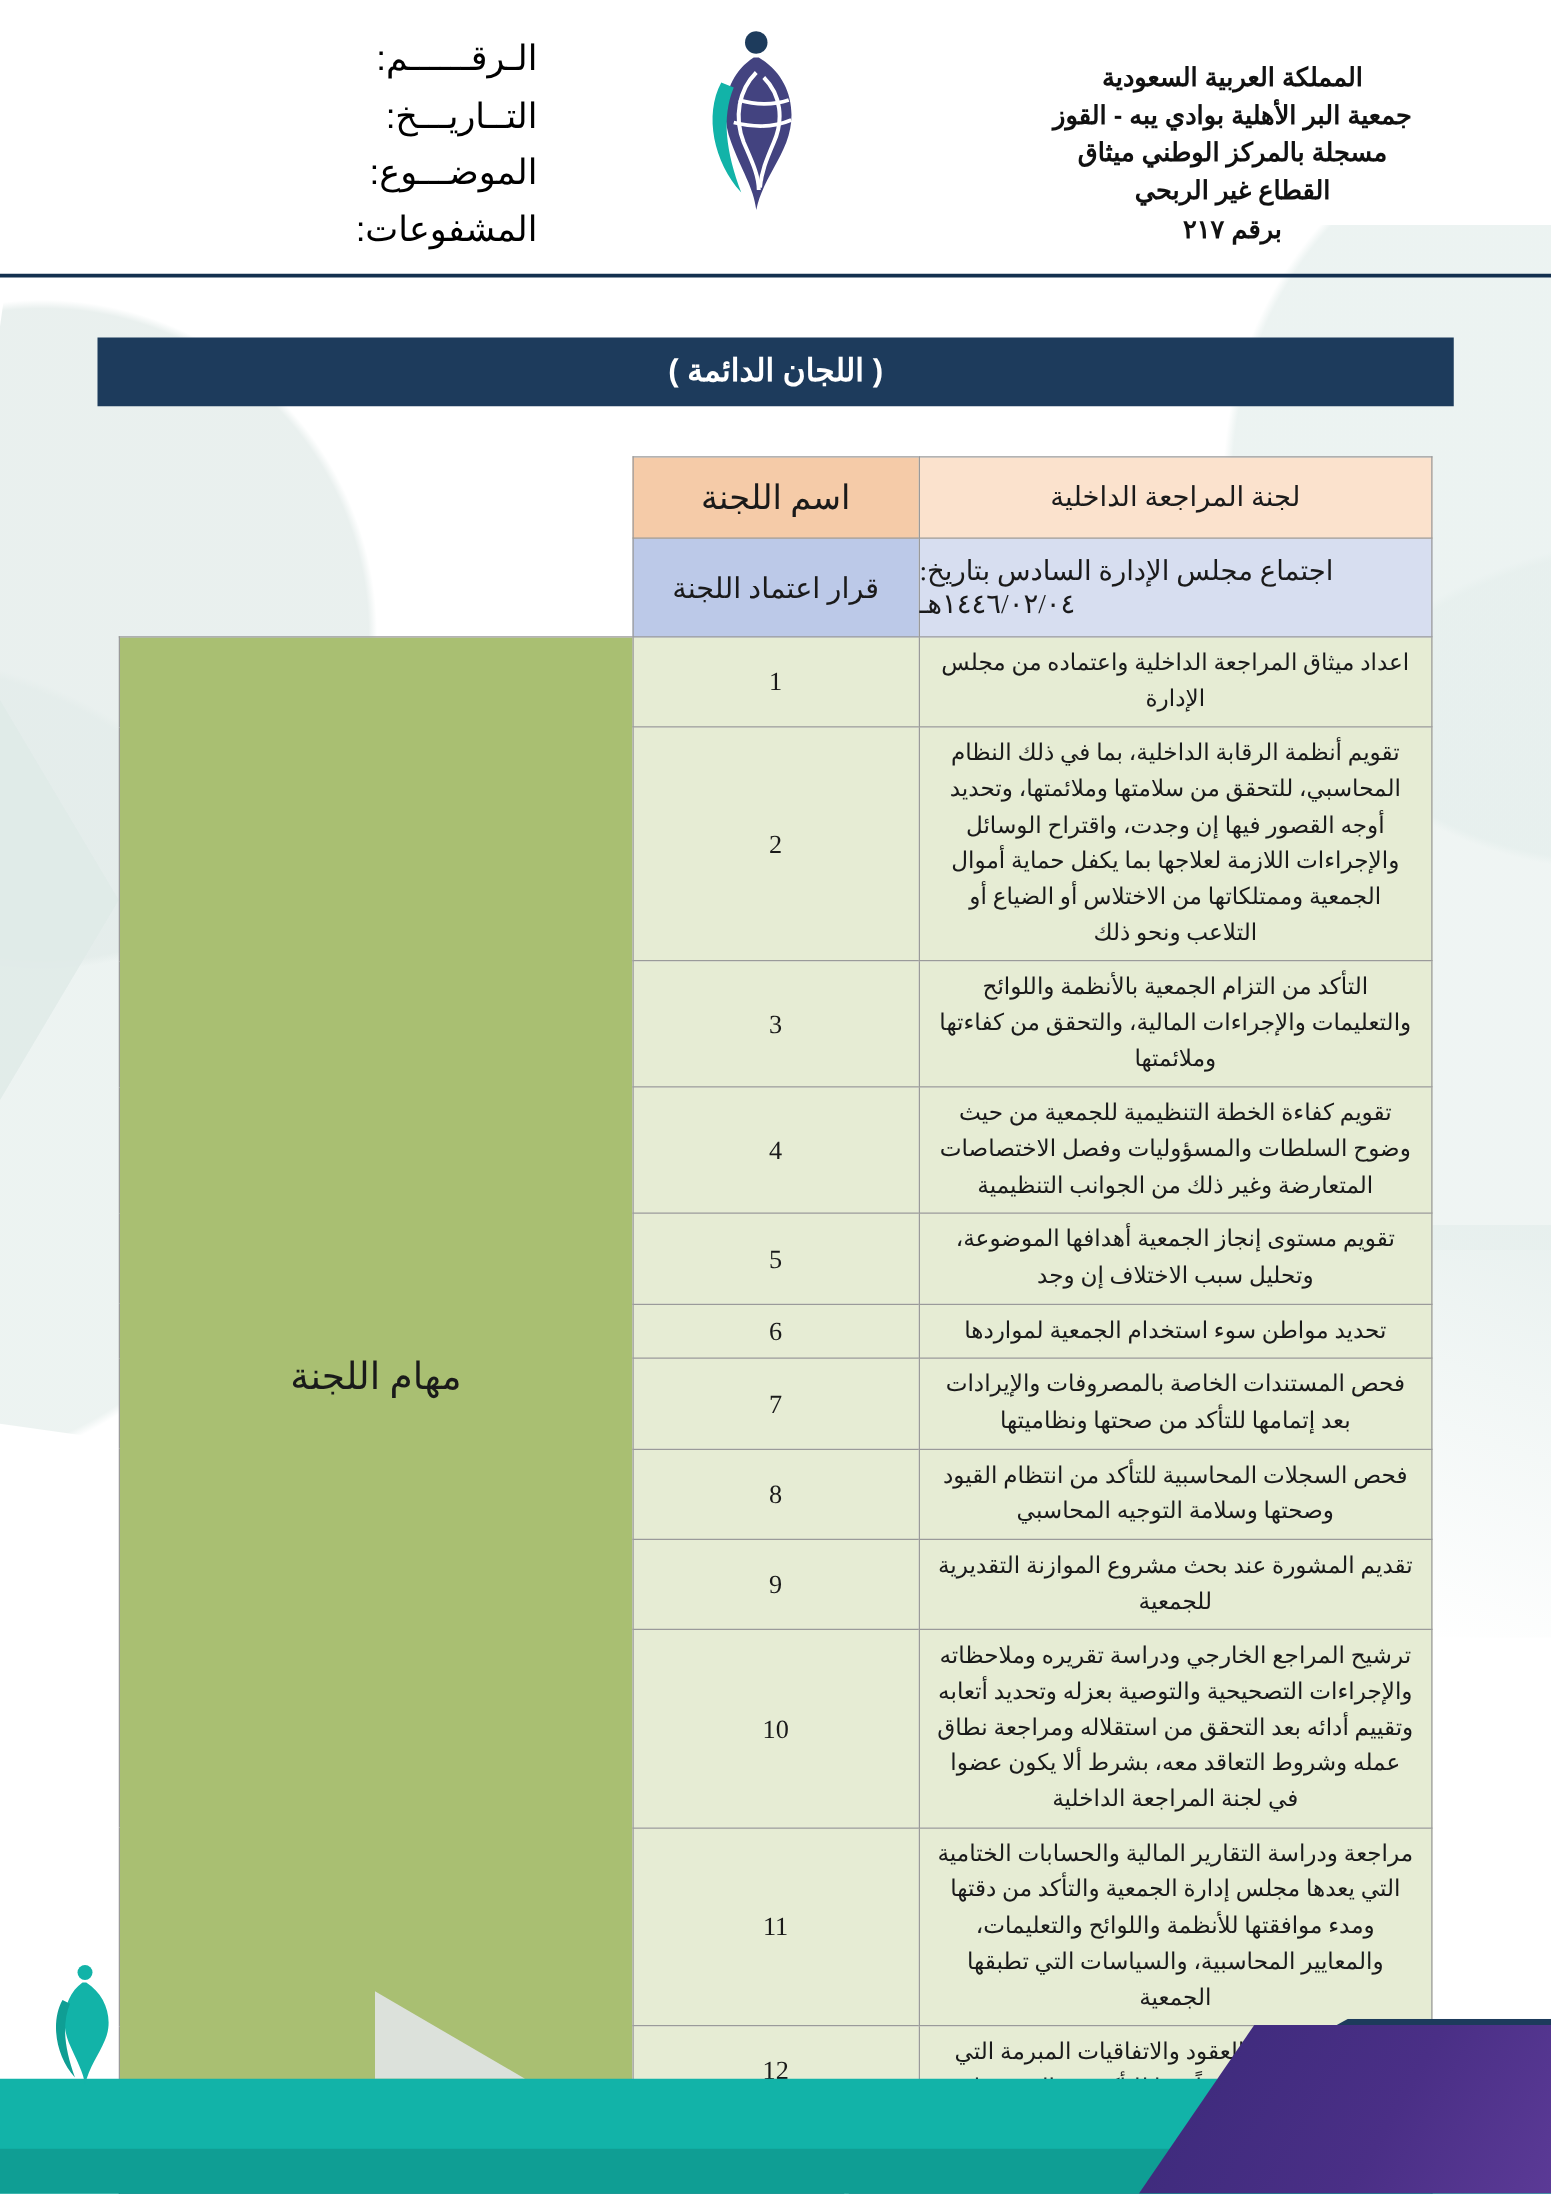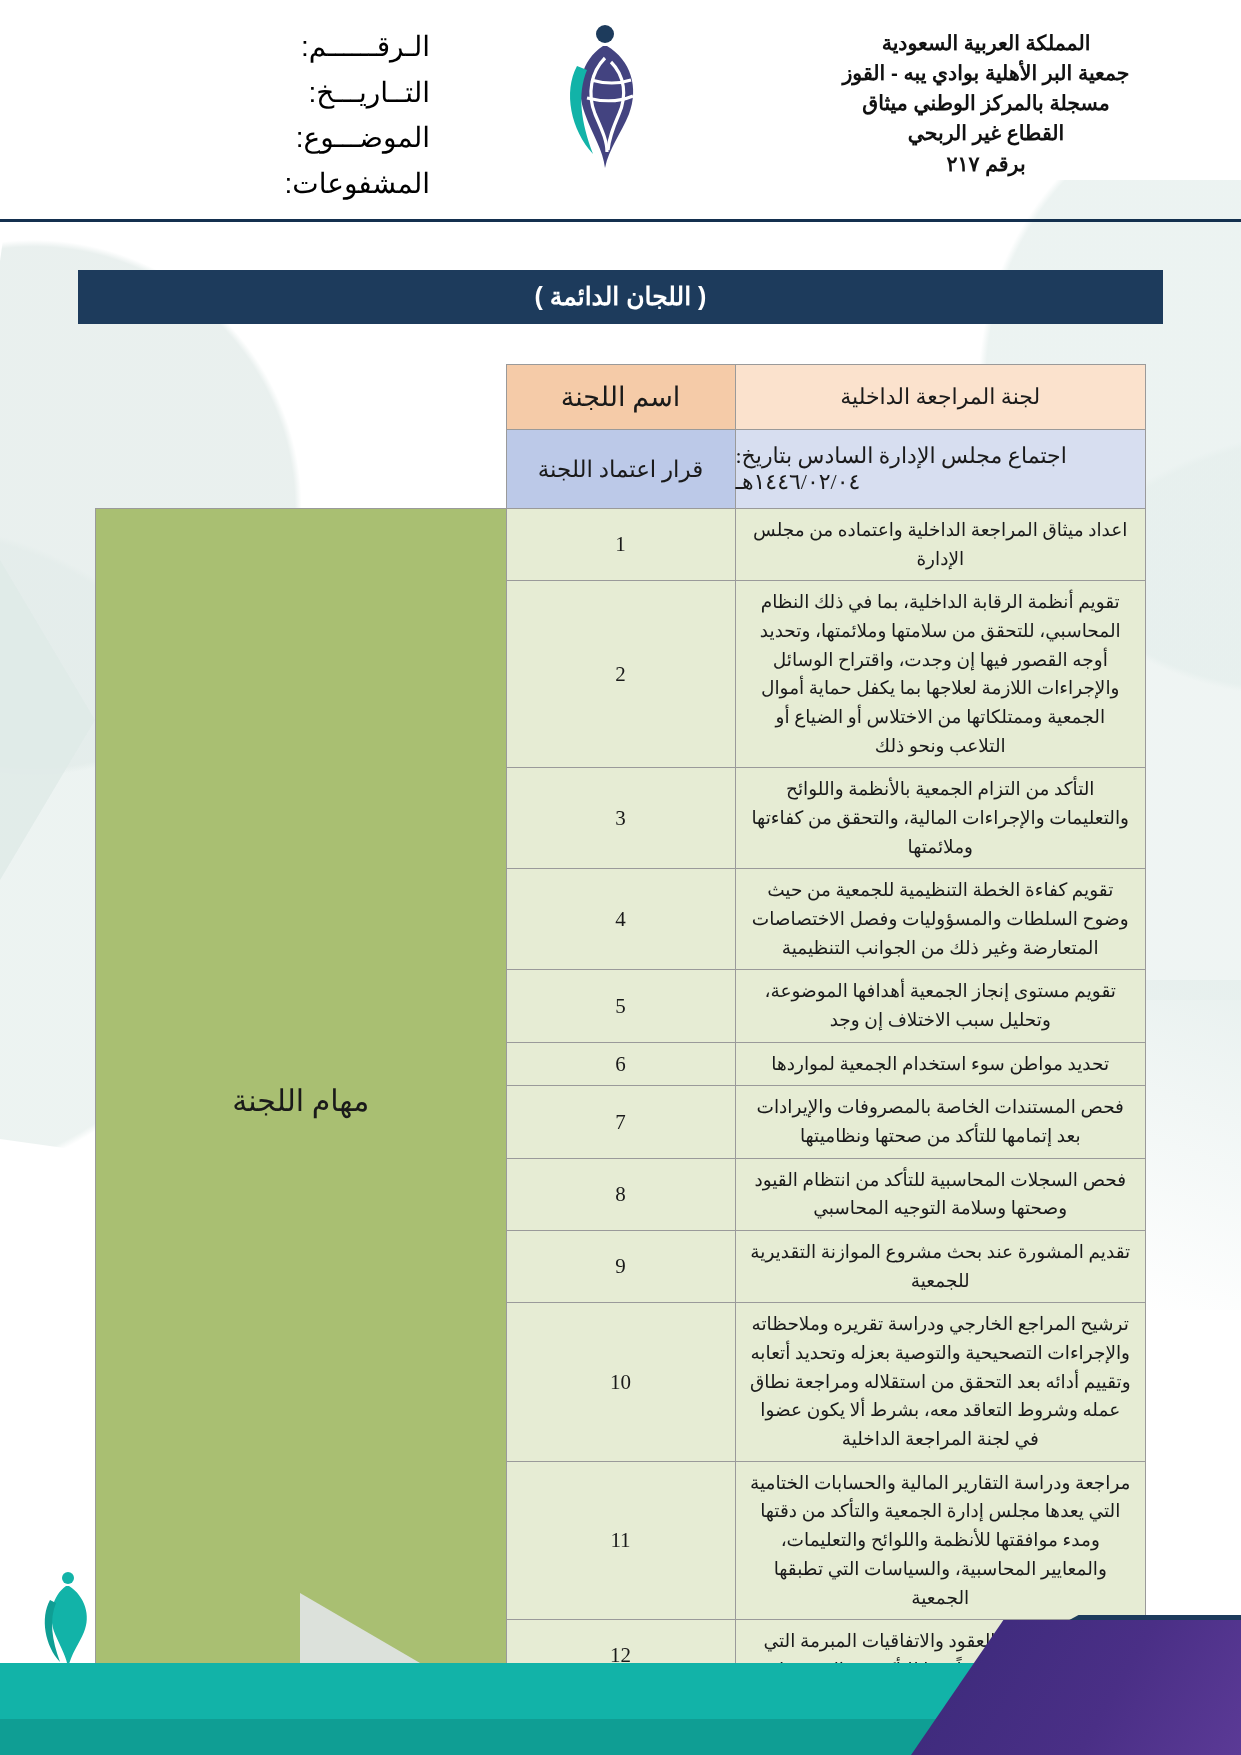--- a/index.html
+++ b/index.html
@@ -62,20 +62,21 @@
     text-align: center;
     box-sizing: border-box;
   }
   .org-lines {
     font-family: "Liberation Sans", sans-serif;
     font-weight: bold;
     font-size: 20.5px;
     line-height: 1.47;
     color: #111111;
     letter-spacing: 0px;
+    margin-top: 20px;
   }
   .header-center {
     flex: 1;
     display: flex;
     justify-content: center;
     padding-top: 18px;
   }
   .logo {
     width: 120px;
     height: 170px;

